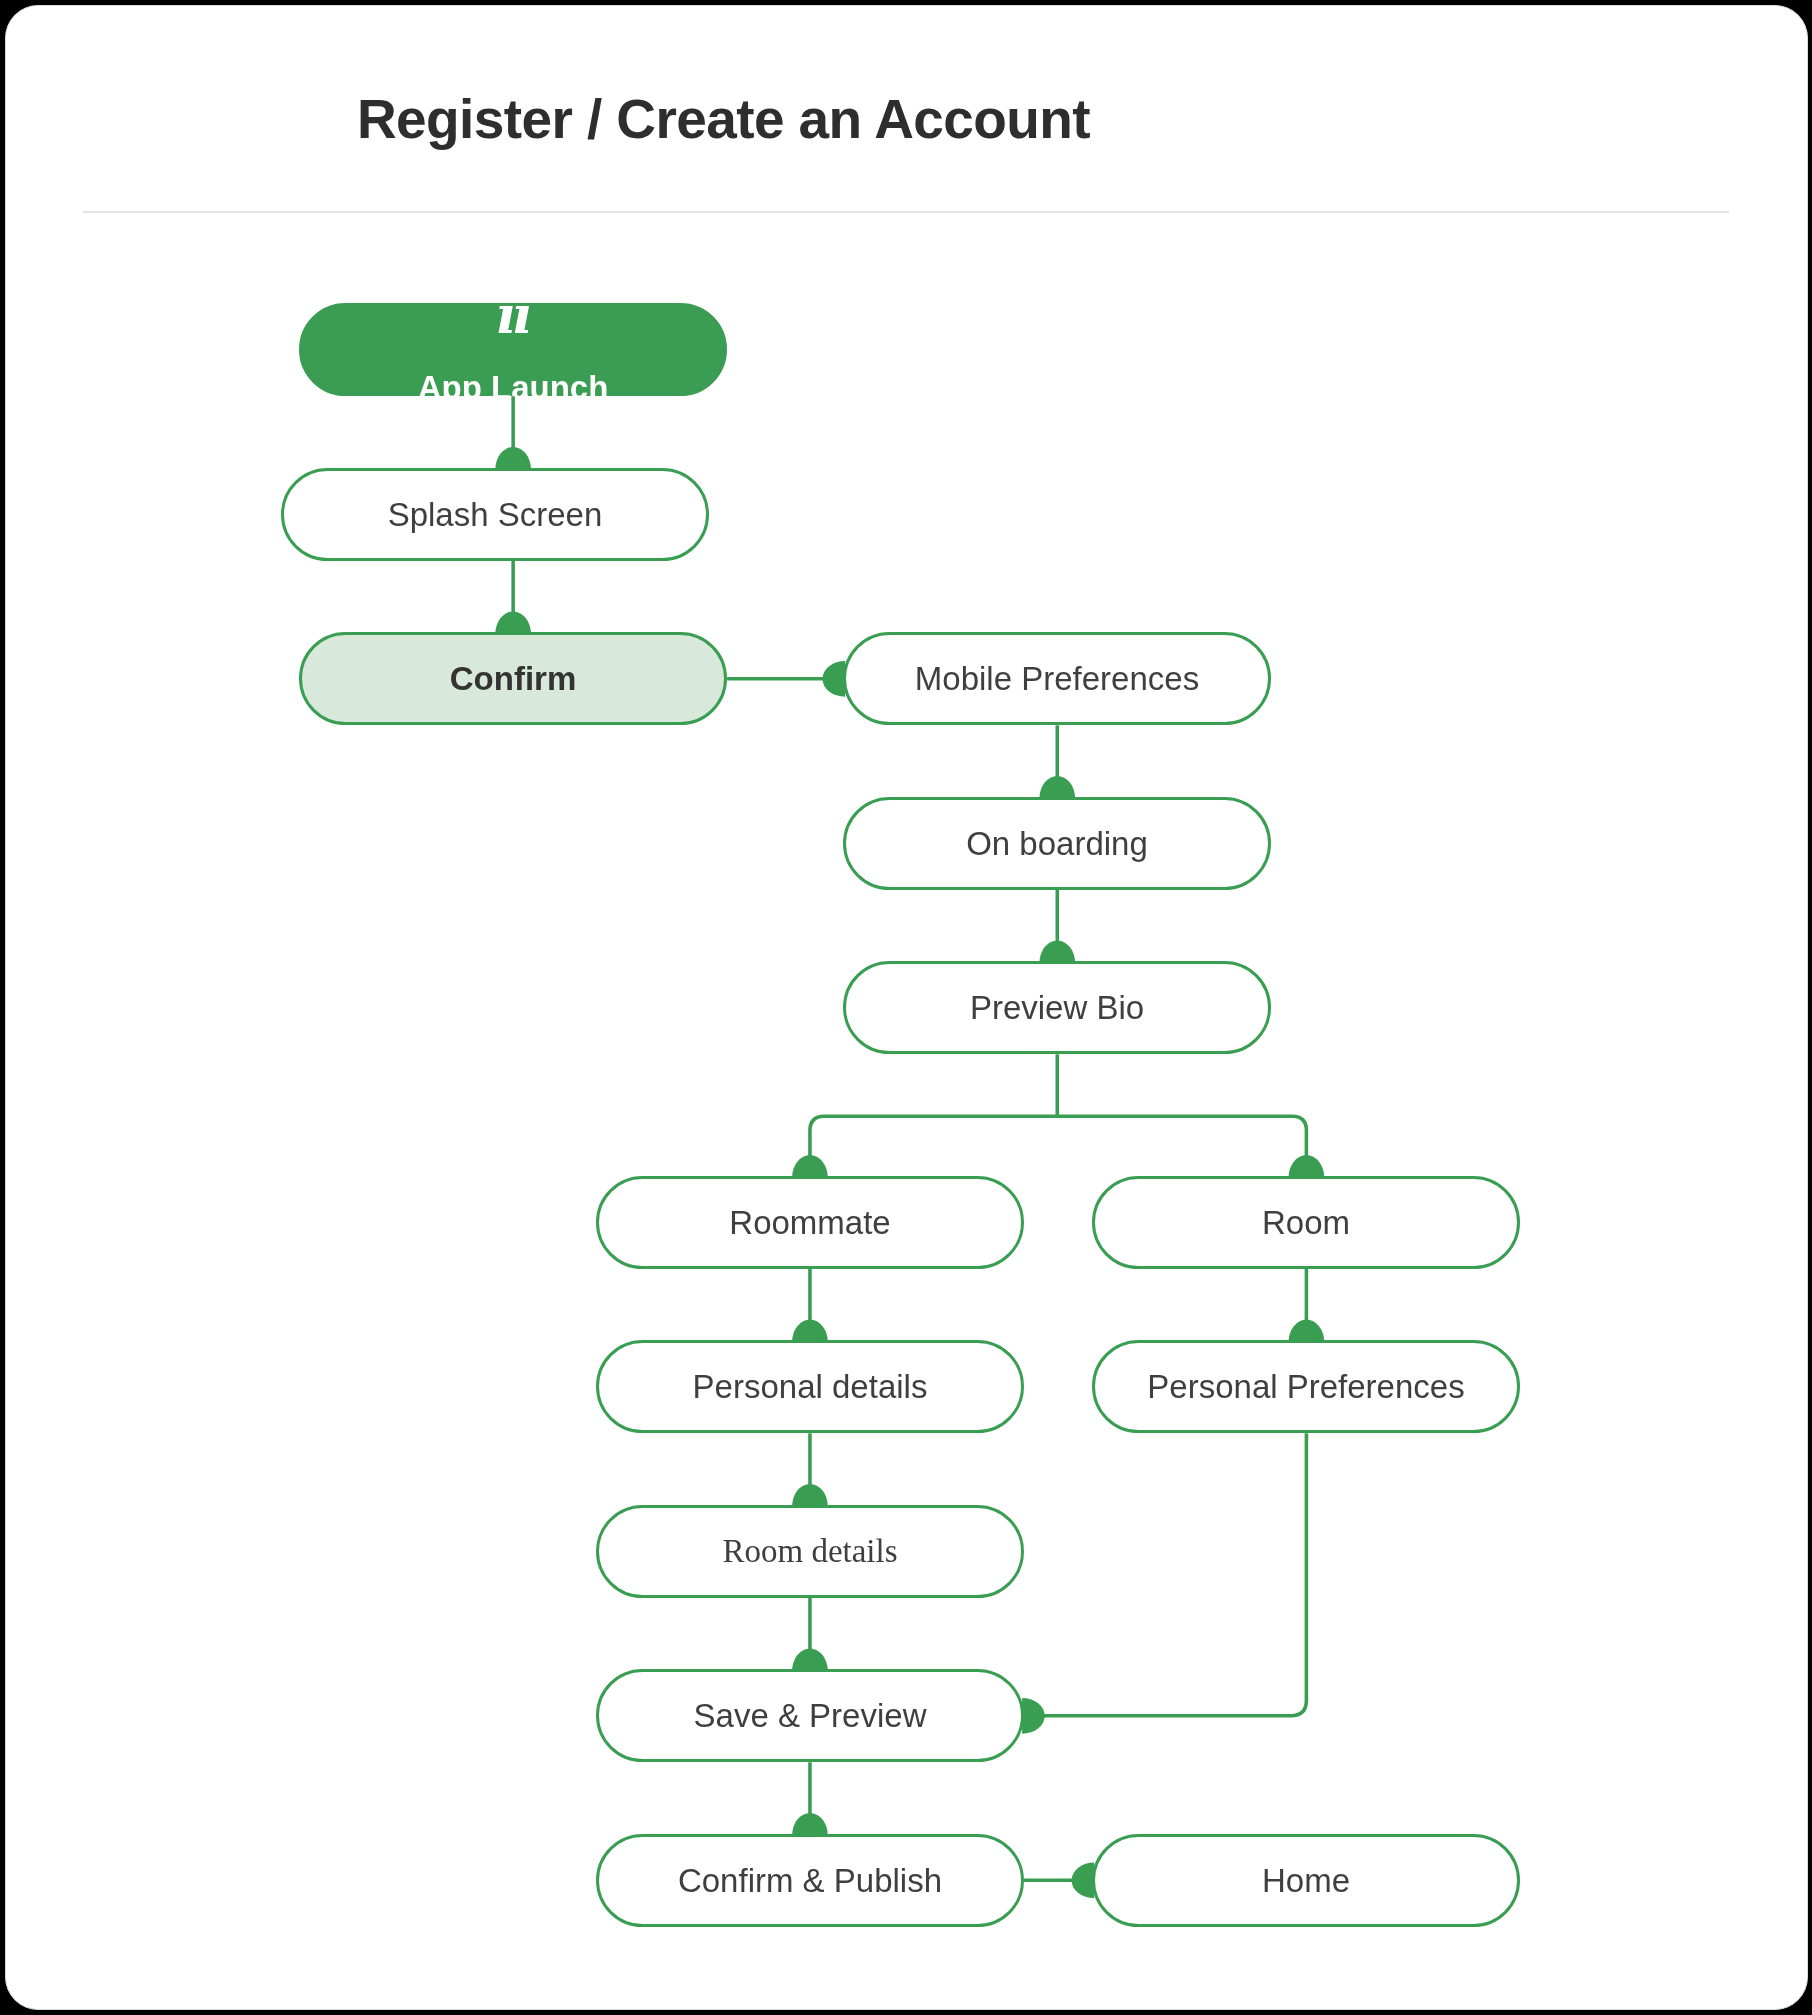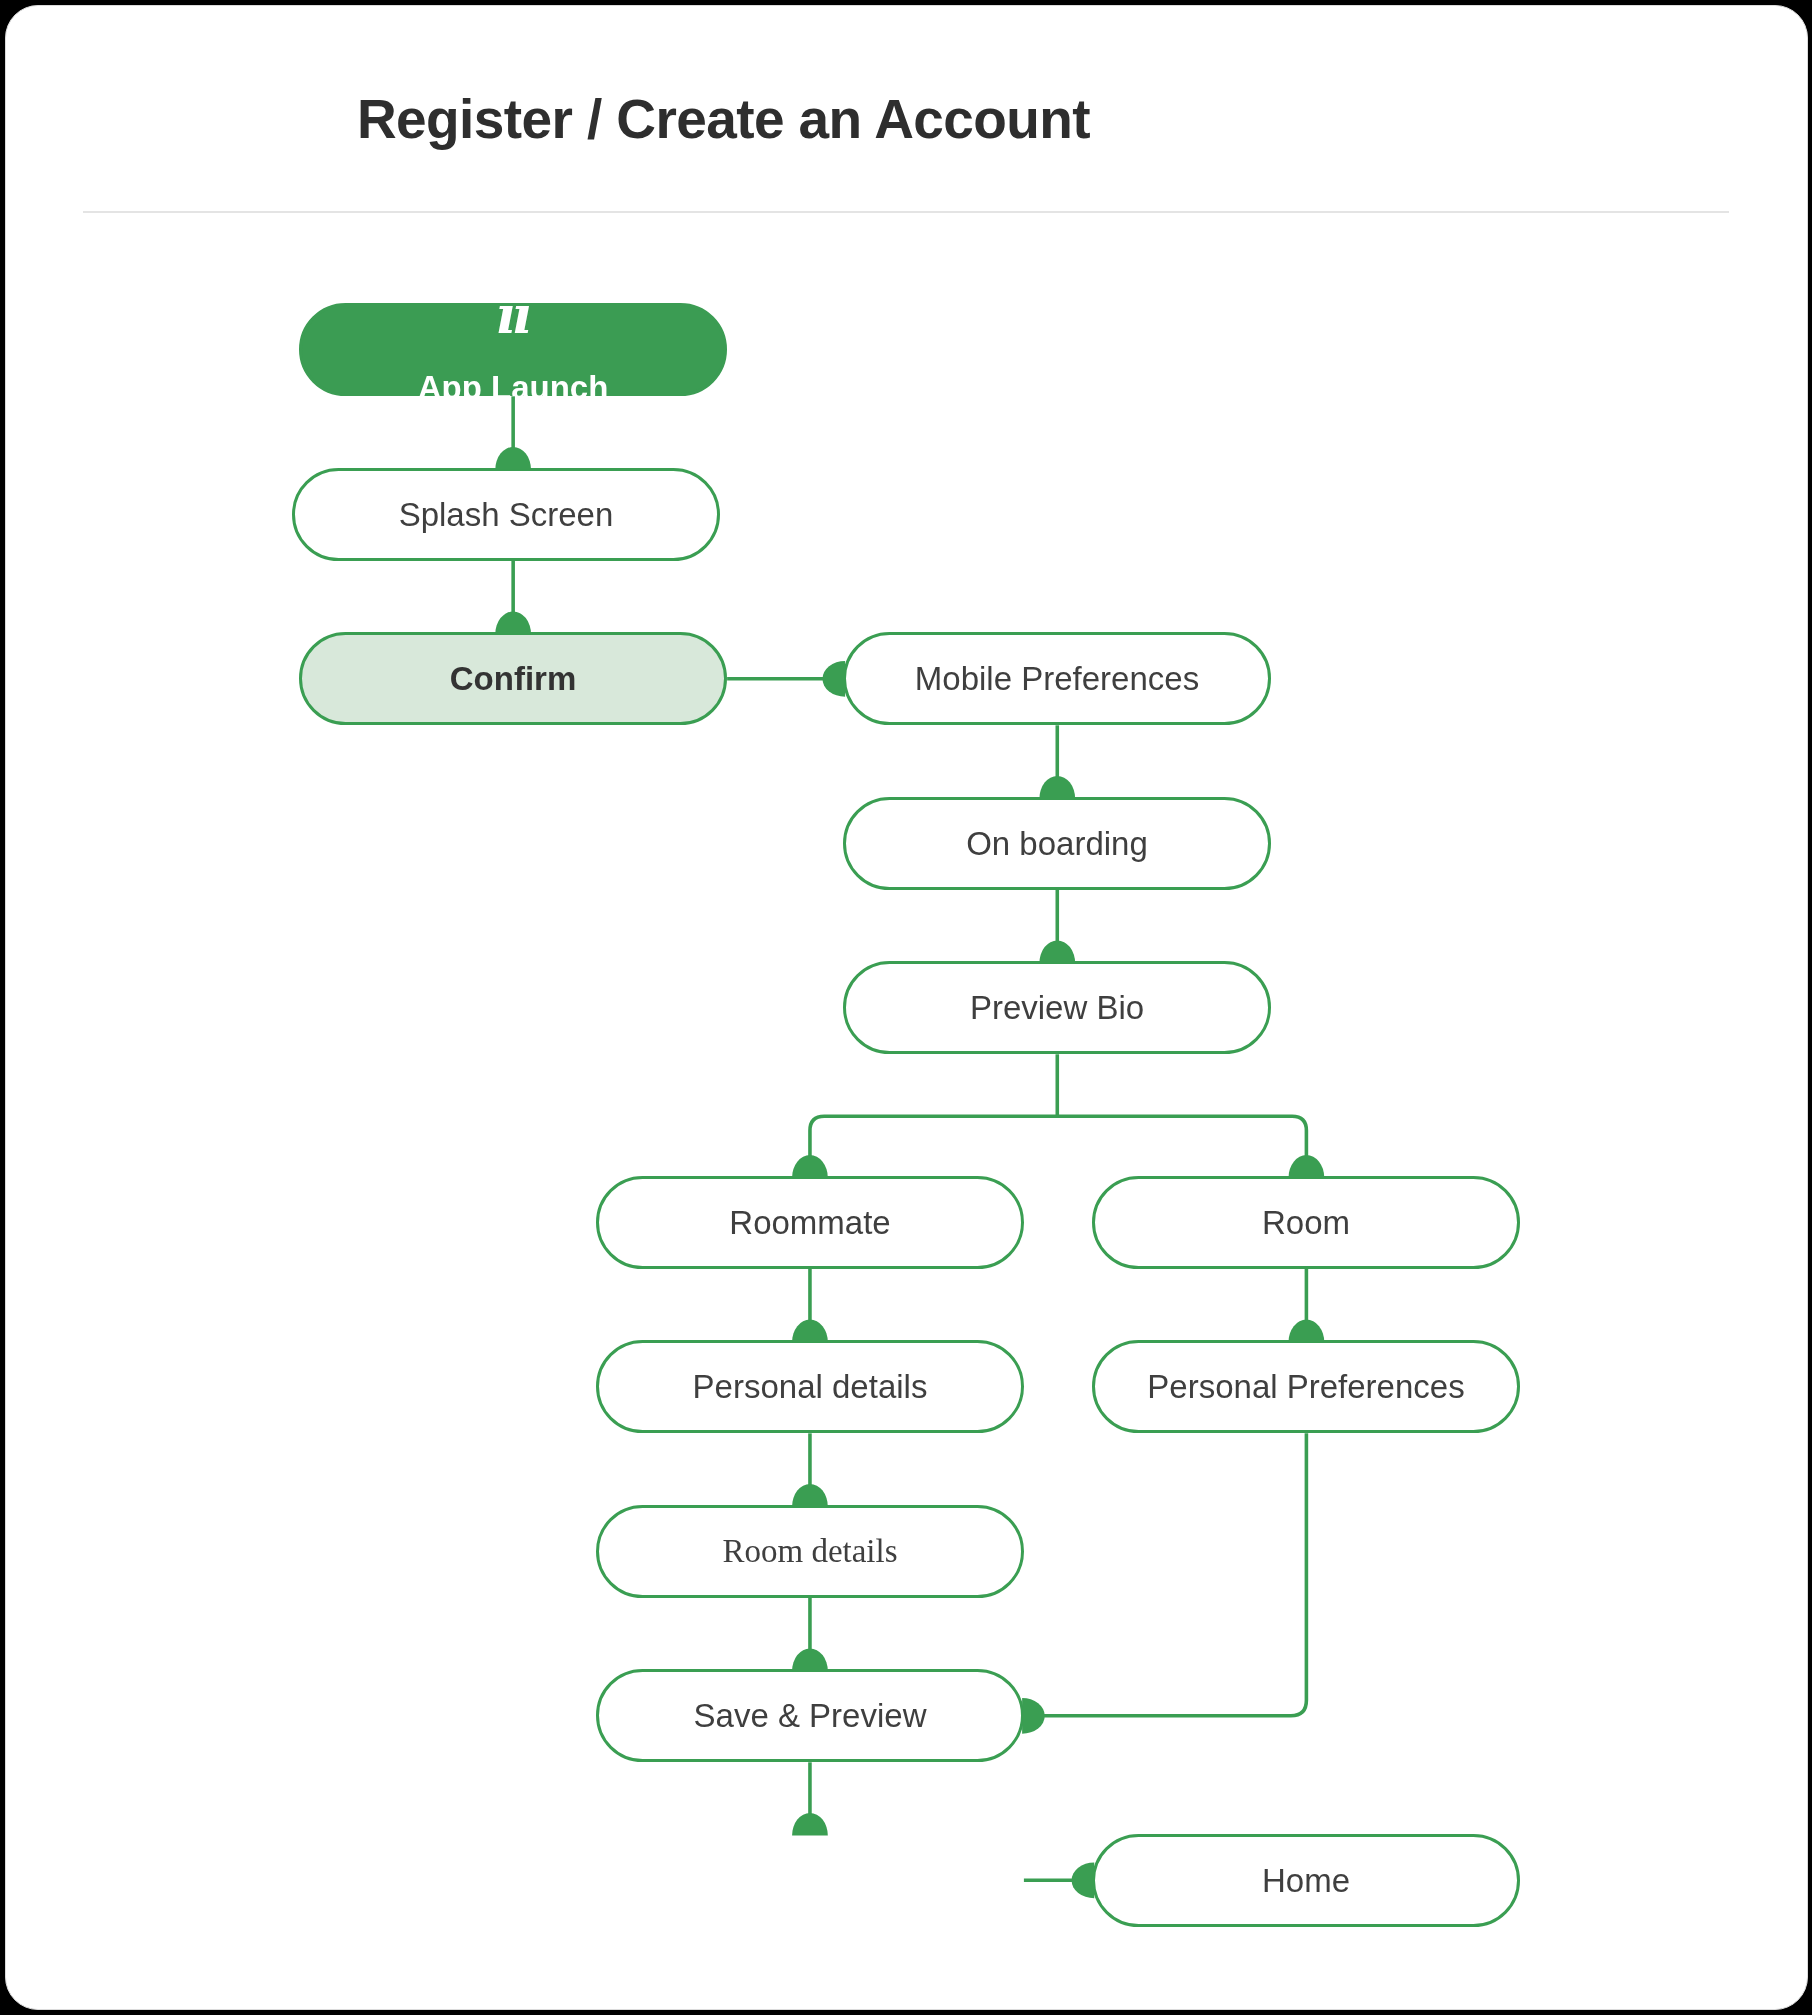--- a/index.html
+++ b/index.html
@@ -107,21 +107,21 @@
 <div class="canvas">
 
   <h1 class="page-title">Register / Create an Account</h1>
   <div class="divider"></div>
 
   <div class="node node--primary" style="left:299px;top:303px;">
     <span class="app-logo">ii</span>
     <span>App Launch</span>
   </div>
 
-  <div class="node" style="left:292px;top:468px;">
+  <div class="node" style="left:281px;top:468px;">
     <span>Splash Screen</span>
   </div>
 
   <div class="node node--active" style="left:299px;top:632px;">
     <span>Confirm</span>
   </div>
 
   <div class="node" style="left:843px;top:632px;">
     <span>Mobile Preferences</span>
   </div>
@@ -151,20 +151,23 @@
   </div>
 
   <div class="node" style="left:596px;top:1505px;font-family:Liberation Serif, serif;">
     <span>Room details</span>
   </div>
 
   <div class="node" style="left:596px;top:1669px;">
     <span>Save &amp; Preview</span>
   </div>
 
+  <div class="node" style="left:596px;top:1834px;">
+    <span>Confirm &amp; Publish</span>
+  </div>
 
   <div class="node" style="left:1092px;top:1834px;">
     <span>Home</span>
   </div>
 
   <svg class="connectors" width="1813" height="2015" viewBox="0 0 3042 3381">
     <g>
       <path class="connector-line" d="M861 665 V785"></path>
       <path class="connector-line" d="M861 941 V1061"></path>
       <path class="connector-line" d="M1220 1139 H1415"></path>

